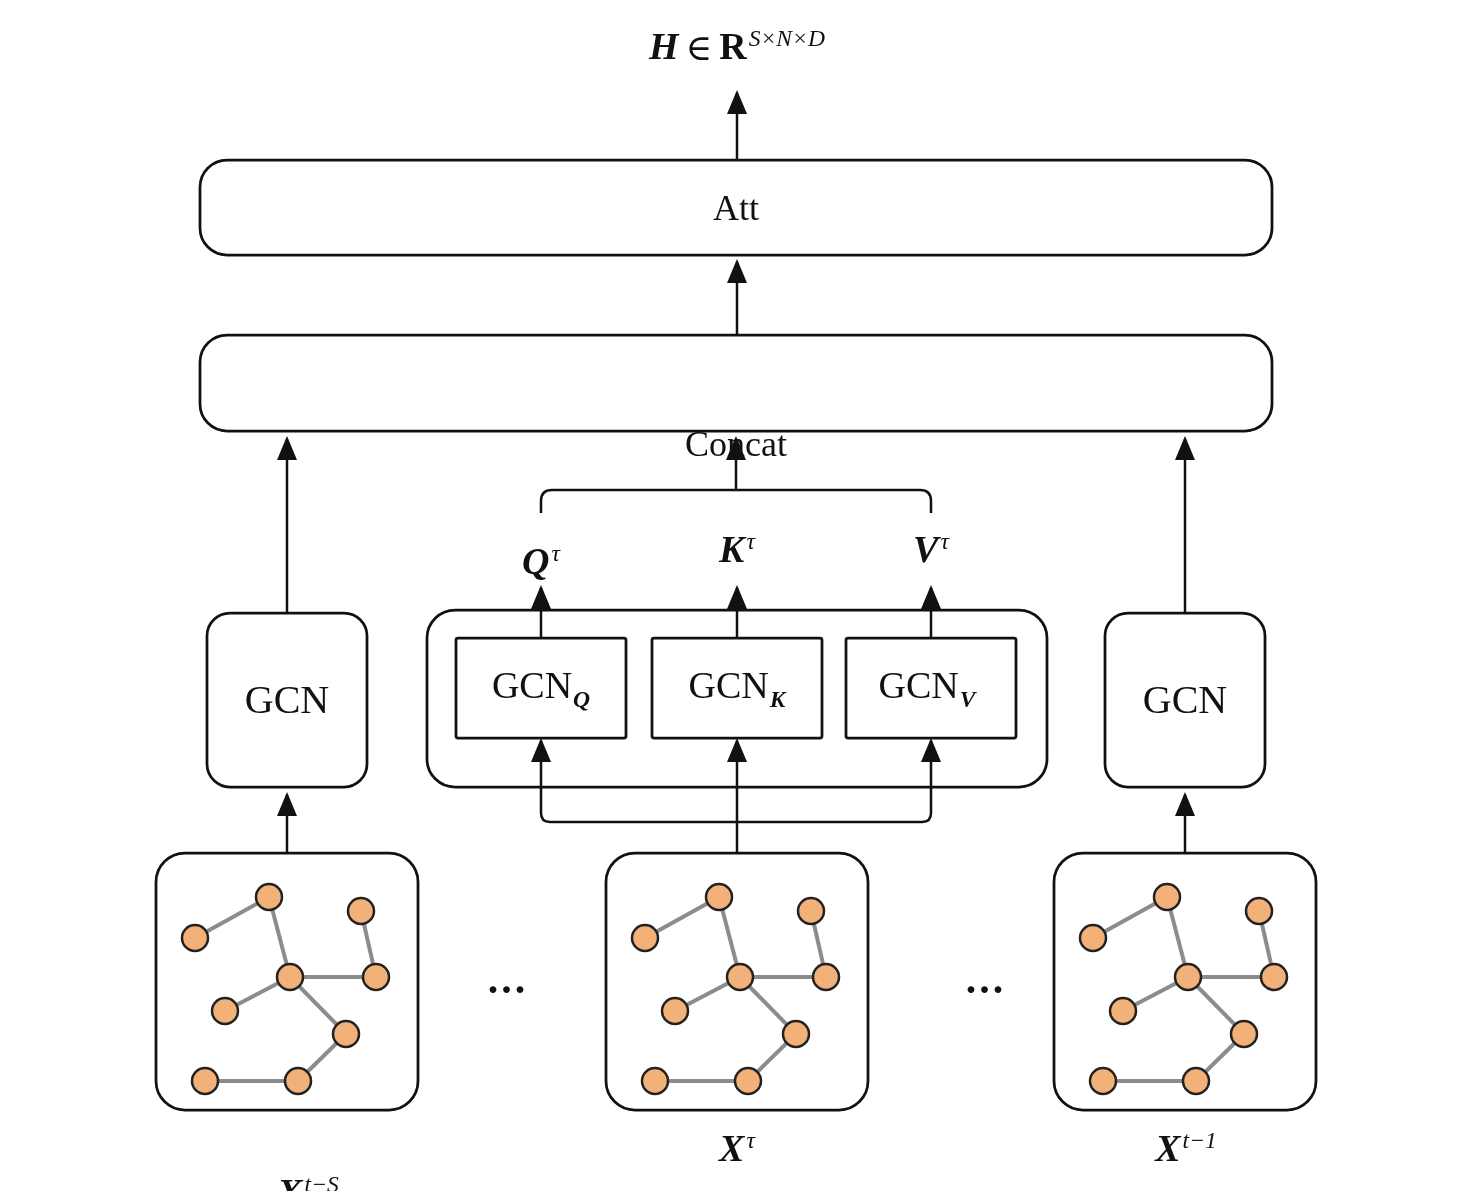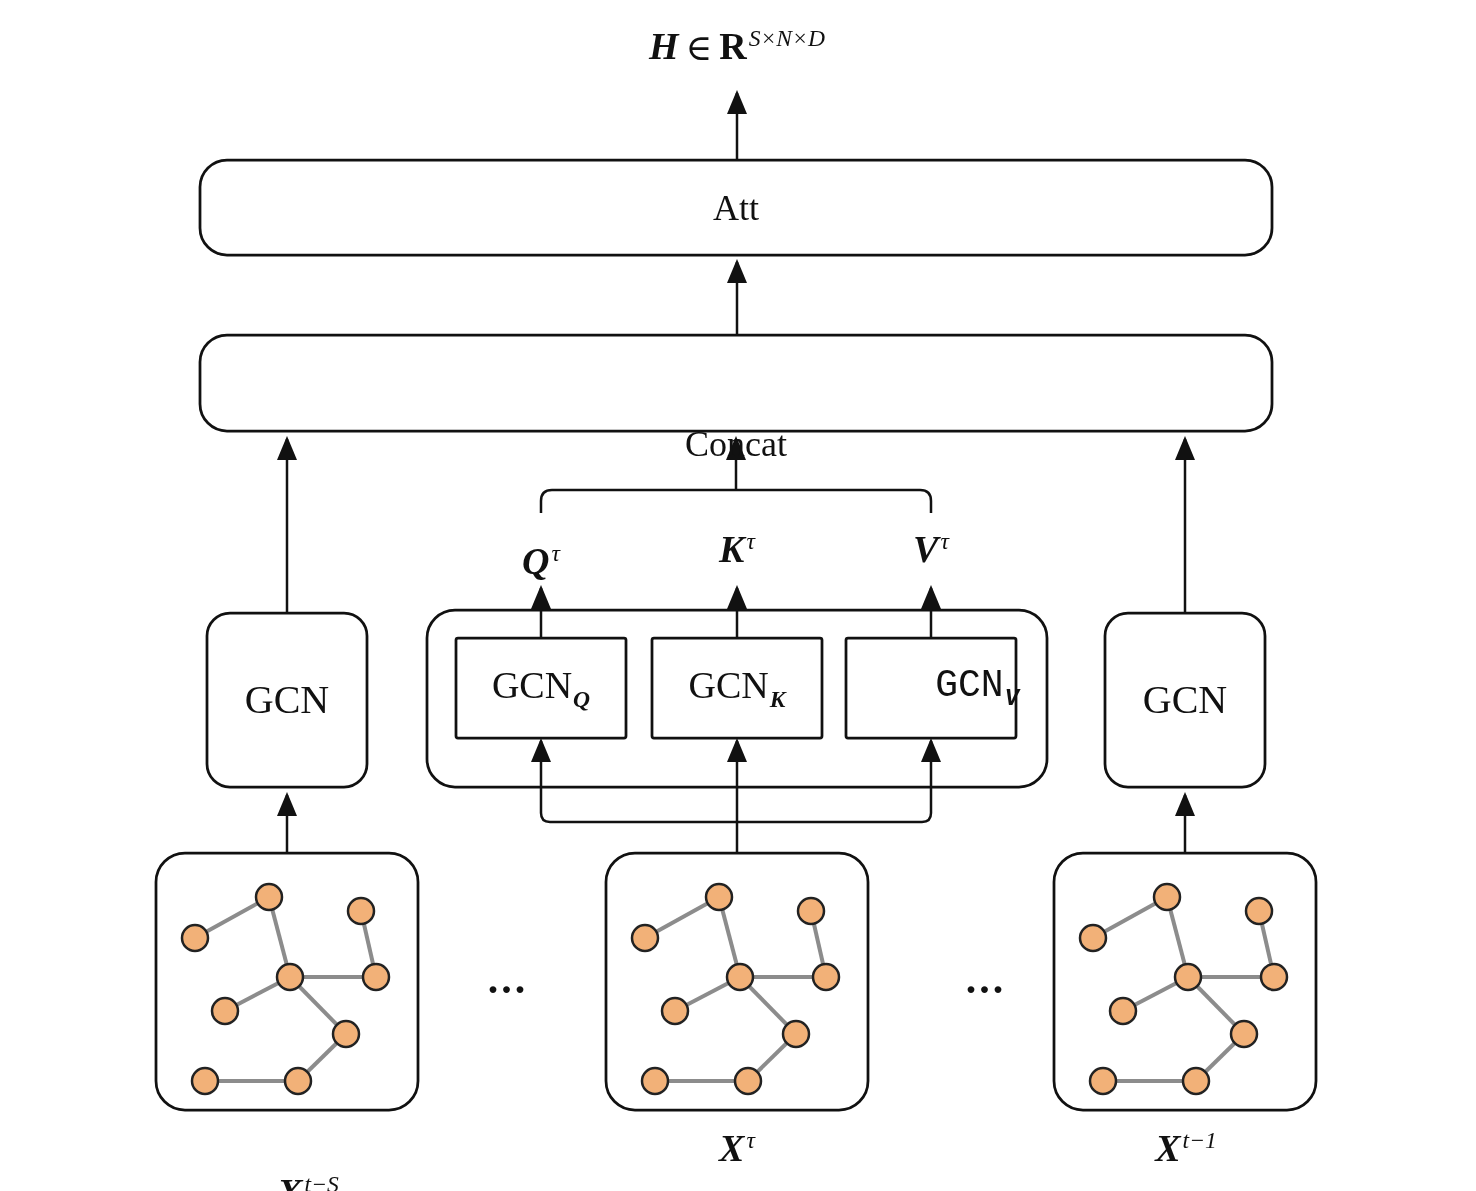--- a/index.html
+++ b/index.html
@@ -186,21 +186,21 @@
   <div class="label fs-math" style="left:931px; top:549px;">
     <span class="bi">V</span><sup>τ</sup>
   </div>
 
   <div class="label fs-math" style="left:541px; top:689px;">
     <span>GCN</span><sub>Q</sub>
   </div>
   <div class="label fs-math" style="left:737px; top:689px;">
     <span>GCN</span><sub>K</sub>
   </div>
-  <div class="label fs-math" style="left:977px; top:689px;font-family:Liberation Mono, monospace;">
+  <div class="label fs-math" style="left:927px; top:689px;">
     <span>GCN</span><sub>V</sub>
   </div>
 
   <div class="label fs-med" style="left:287px; top:700px;">GCN</div>
   <div class="label fs-med" style="left:1185px; top:700px;">GCN</div>
 
   <div class="label dots" style="left:508px; top:979px;">...</div>
   <div class="label dots" style="left:986px; top:979px;">...</div>
 
   <div class="label fs-math" style="left:287px; top:1192px;margin-left:21px;">

